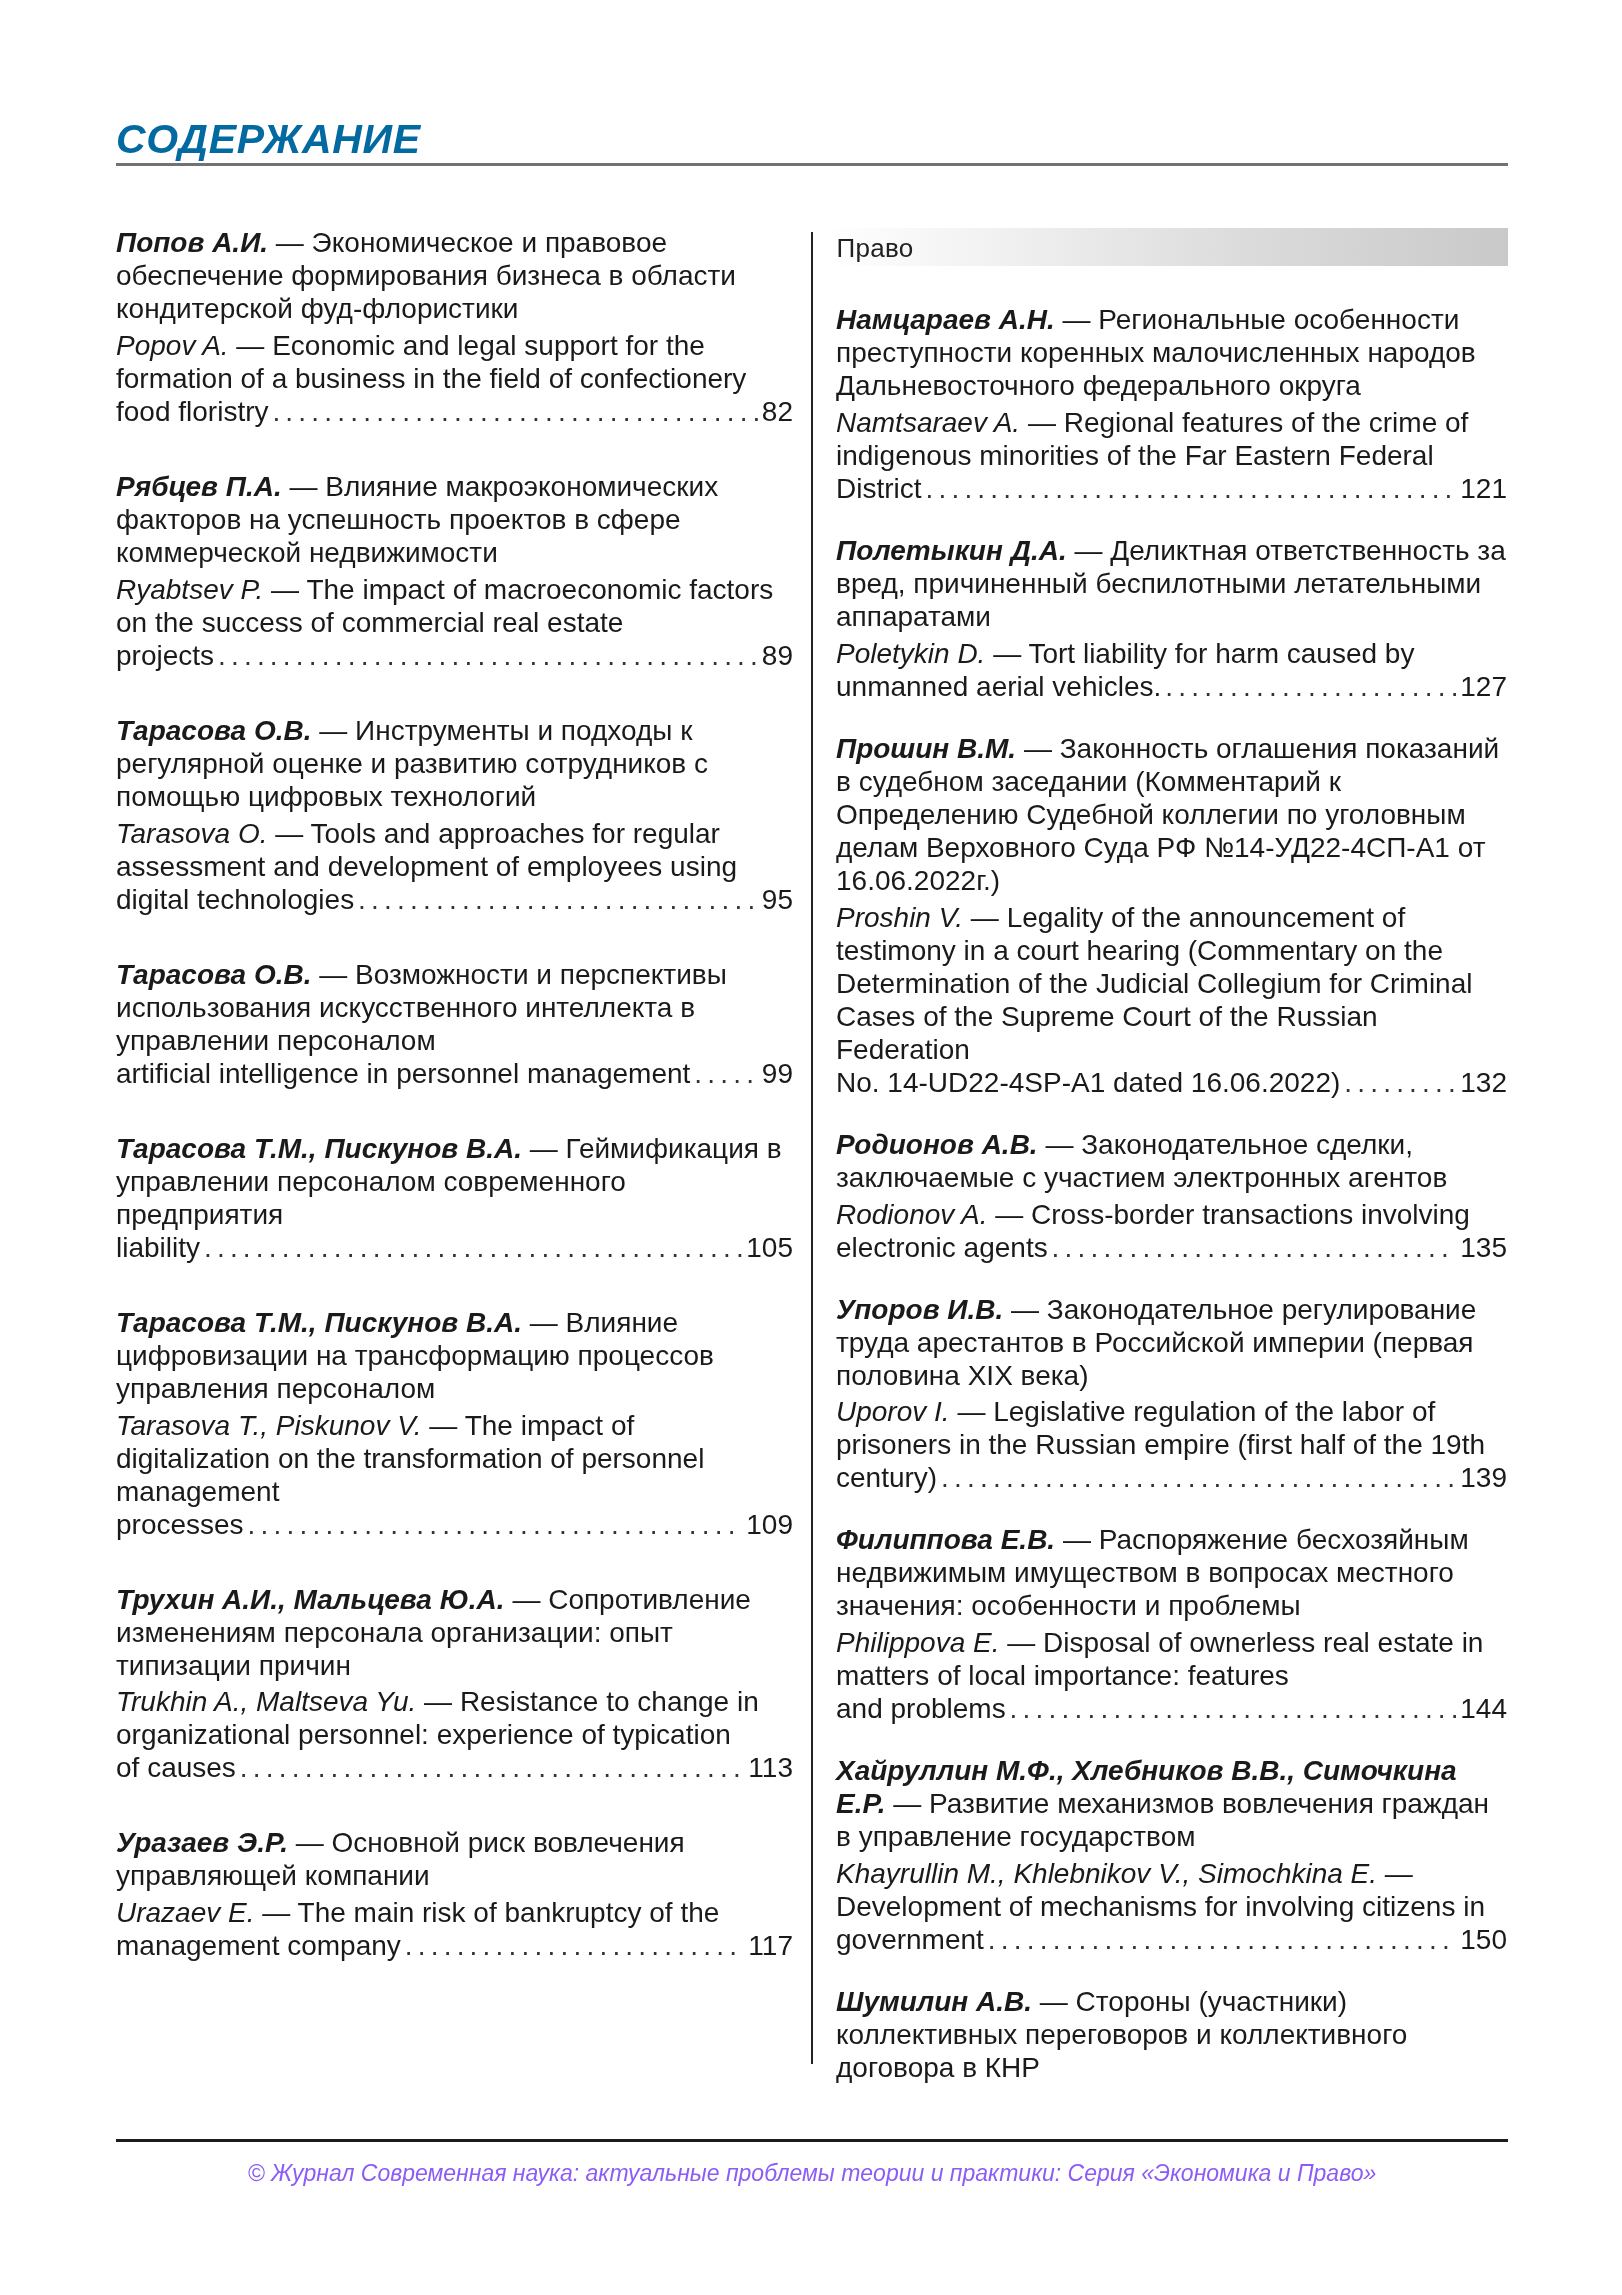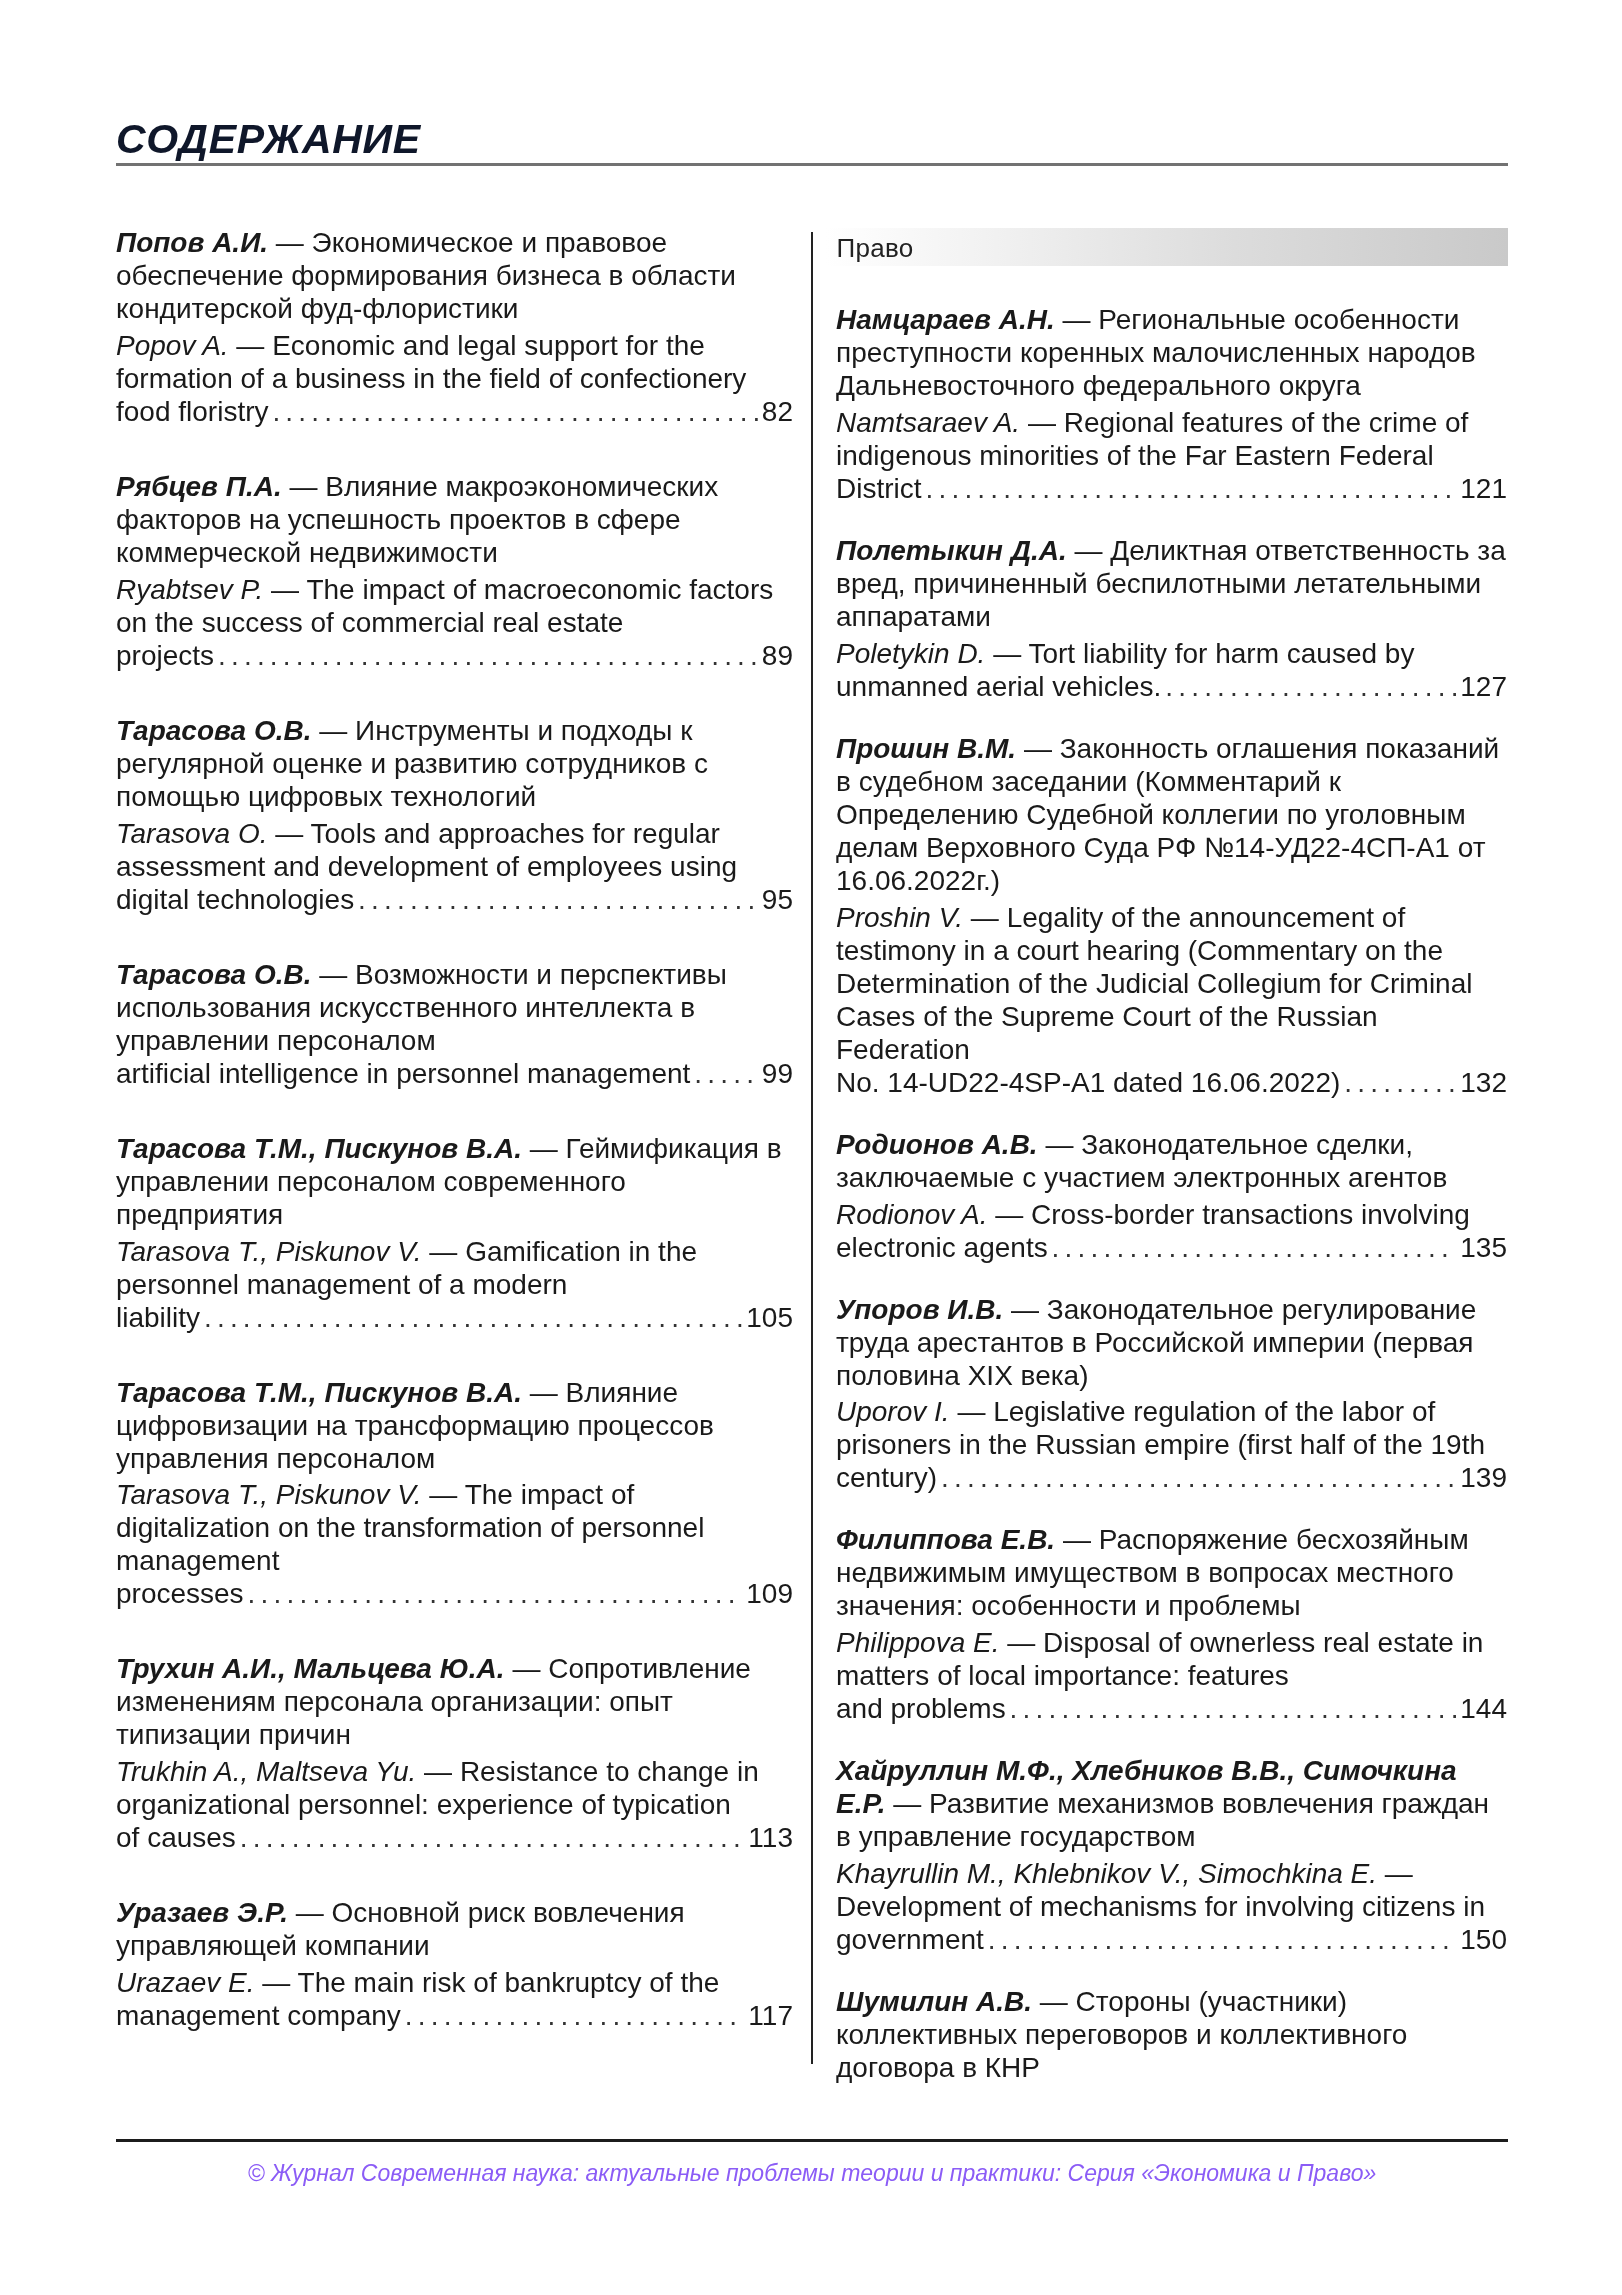--- a/index.html
+++ b/index.html
@@ -1,19 +1,19 @@
 <!DOCTYPE html>
 <html style="font-size:10.5px"><head>
 <meta charset="utf-8">
 <style>
   html, body { margin: 0; padding: 0; background: #ffffff; }
   body { width: 1623px; height: 2295px; position: relative; overflow: hidden;
          font-family: "Liberation Sans", "DejaVu Sans", sans-serif; color: #1a1a1a; }
   .page-header-title { position: absolute; left: 116px; top: 116px; font-size: 41px; font-style: italic;
-         font-weight: bold; color: #0f172a; letter-spacing: 0.7px; line-height: 46px; }
+         font-weight: bold; color: #0369a1; letter-spacing: 0.7px; line-height: 46px; }
   .header-rule { position: absolute; left: 116px; top: 163px; width: 1392px; height: 3.3px; background: #727272; }
   .col { position: absolute; font-size: 28px; line-height: 33px; font-stretch: condensed; }
   .col-left { left: 116px; top: 226px; width: 677px; }
   .col-right { left: 836px; top: 303px; width: 671px; }
   .divider { position: absolute; left: 811px; top: 232px; width: 2px; height: 1832px; background: #222; }
   .section-band { position: absolute; left: 826px; top: 228px; width: 682px; height: 38px;
          background: linear-gradient(to right, #ffffff 0%, #f1f1f1 25%, #dcdcdc 60%, #c9c9c9 100%); }
   .section-title { position: absolute; left: 10.5px; top: 2.6px; font-size: 26px; line-height: 34px; font-weight: normal; color: #222; letter-spacing: 0.3px; }
   .entry { margin: 0; }
   .col-left .entry + .entry { margin-top: 42px; }
@@ -74,21 +74,20 @@
   <div class="entry">
     <p class="ru"><span class="author-ru">Тарасова О.В.</span><span> — Возможности и перспективы использования искусственного интеллекта в управлении персоналом</span></p>
     <div class="last-line">
         <span class="lead-text">artificial intelligence in personnel management</span>
         <span class="dots"></span>
         <span class="page-num">99</span>
       </div>
   </div>
   <div class="entry">
     <p class="ru"><span class="author-ru">Тарасова Т.М., Пискунов В.А.</span><span> — Геймификация в управлении персоналом современного предприятия</span></p>
-    <p class="en"><span class="author-en">Tarasova T., Piskunov V.</span><span> — Gamification in the personnel management of a modern</span></p>
     <div class="last-line">
         <span class="lead-text">liability</span>
         <span class="dots"></span>
         <span class="page-num">105</span>
       </div>
   </div>
   <div class="entry">
     <p class="ru"><span class="author-ru">Тарасова Т.М., Пискунов В.А.</span><span> — Влияние цифровизации на трансформацию процессов управления персоналом</span></p>
     <p class="en"><span class="author-en">Tarasova T., Piskunov V.</span><span> — The impact of digitalization on the transformation of personnel management</span></p>
     <div class="last-line">

